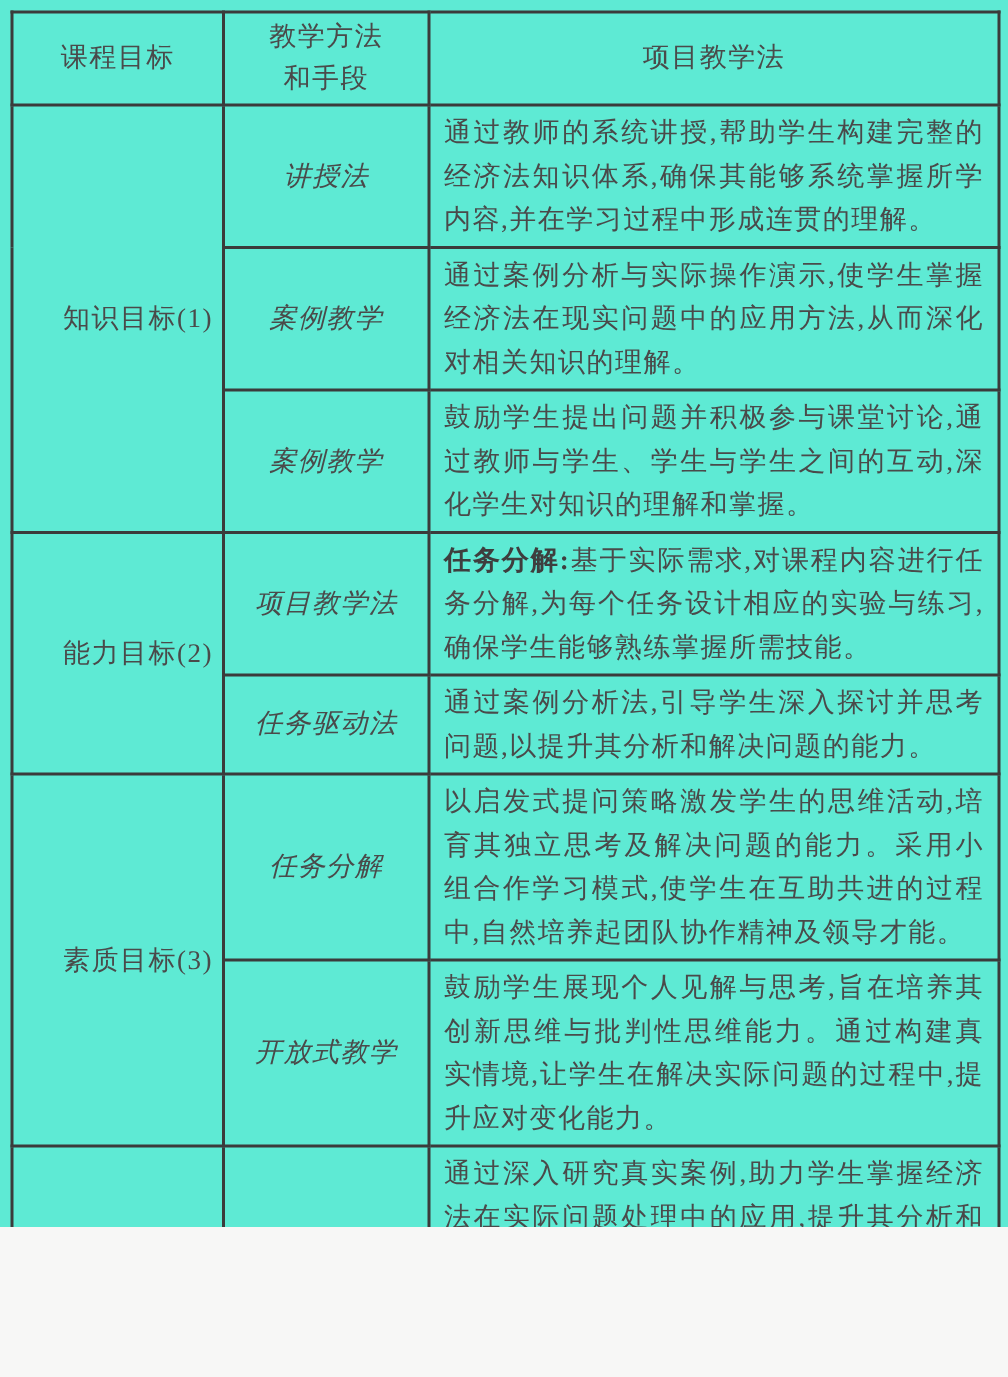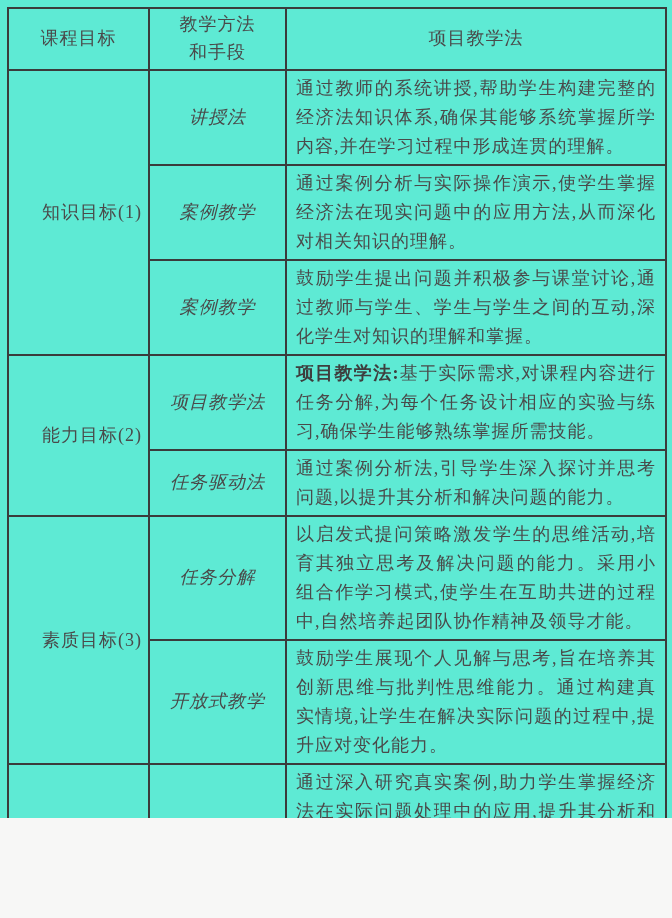--- a/index.html
+++ b/index.html
@@ -117,21 +117,21 @@
       <td class="design">通过案例分析与实际操作演示,使学生掌握经济法在现实问题中的应用方法,从而深化对相关知识的理解。</td>
     </tr>
     <tr class="rh-80">
       <td class="method">案例教学</td>
       <td class="design">鼓励学生提出问题并积极参与课堂讨论,通过教师与学生、学生与学生之间的互动,深化学生对知识的理解和掌握。</td>
     </tr>
 
     <tr class="rh-82">
       <td class="obj" rowspan="2">能力目标(2)</td>
       <td class="method">项目教学法</td>
-      <td class="design"><span class="bold-prefix">项目教学法:</span><span>基于实际需求,对课程内容进行任务分解,为每个任务设计相应的实验与练习,确保学生能够熟练掌握所需技能。</span></td>
+      <td class="design"><span class="bold-prefix">任务分解:</span><span>基于实际需求,对课程内容进行任务分解,为每个任务设计相应的实验与练习,确保学生能够熟练掌握所需技能。</span></td>
     </tr>
     <tr class="rh-63">
       <td class="method">任务驱动法</td>
       <td class="design">通过案例分析法,引导学生深入探讨并思考问题,以提升其分析和解决问题的能力。</td>
     </tr>
 
     <tr class="rh-115">
       <td class="obj" rowspan="2">素质目标(3)</td>
       <td class="method">任务分解</td>
       <td class="design">以启发式提问策略激发学生的思维活动,培育其独立思考及解决问题的能力。采用小组合作学习模式,使学生在互助共进的过程中,自然培养起团队协作精神及领导才能。</td>

